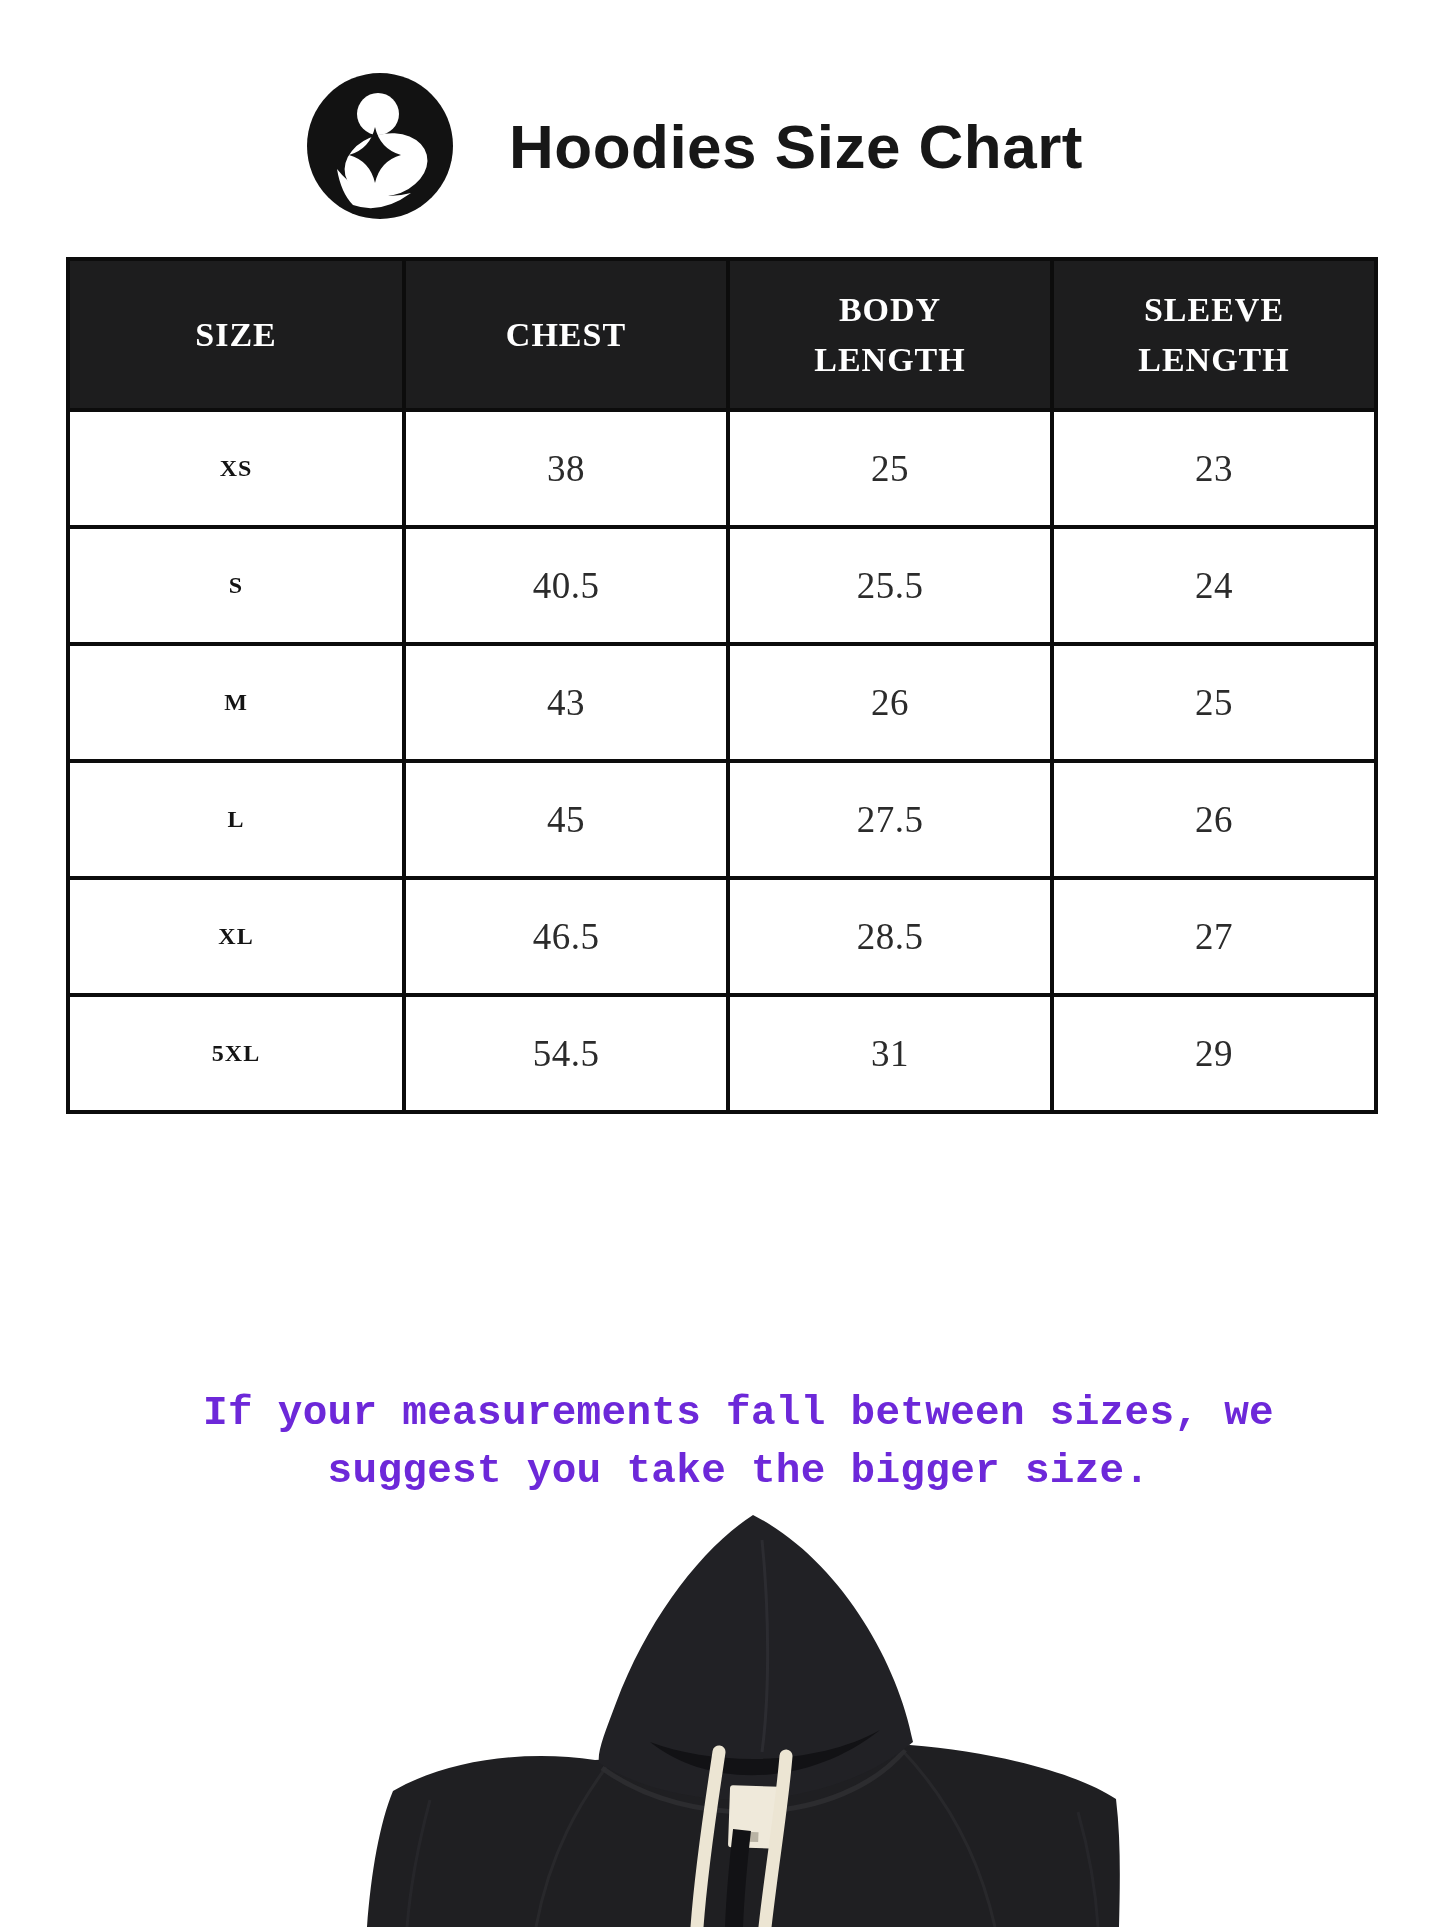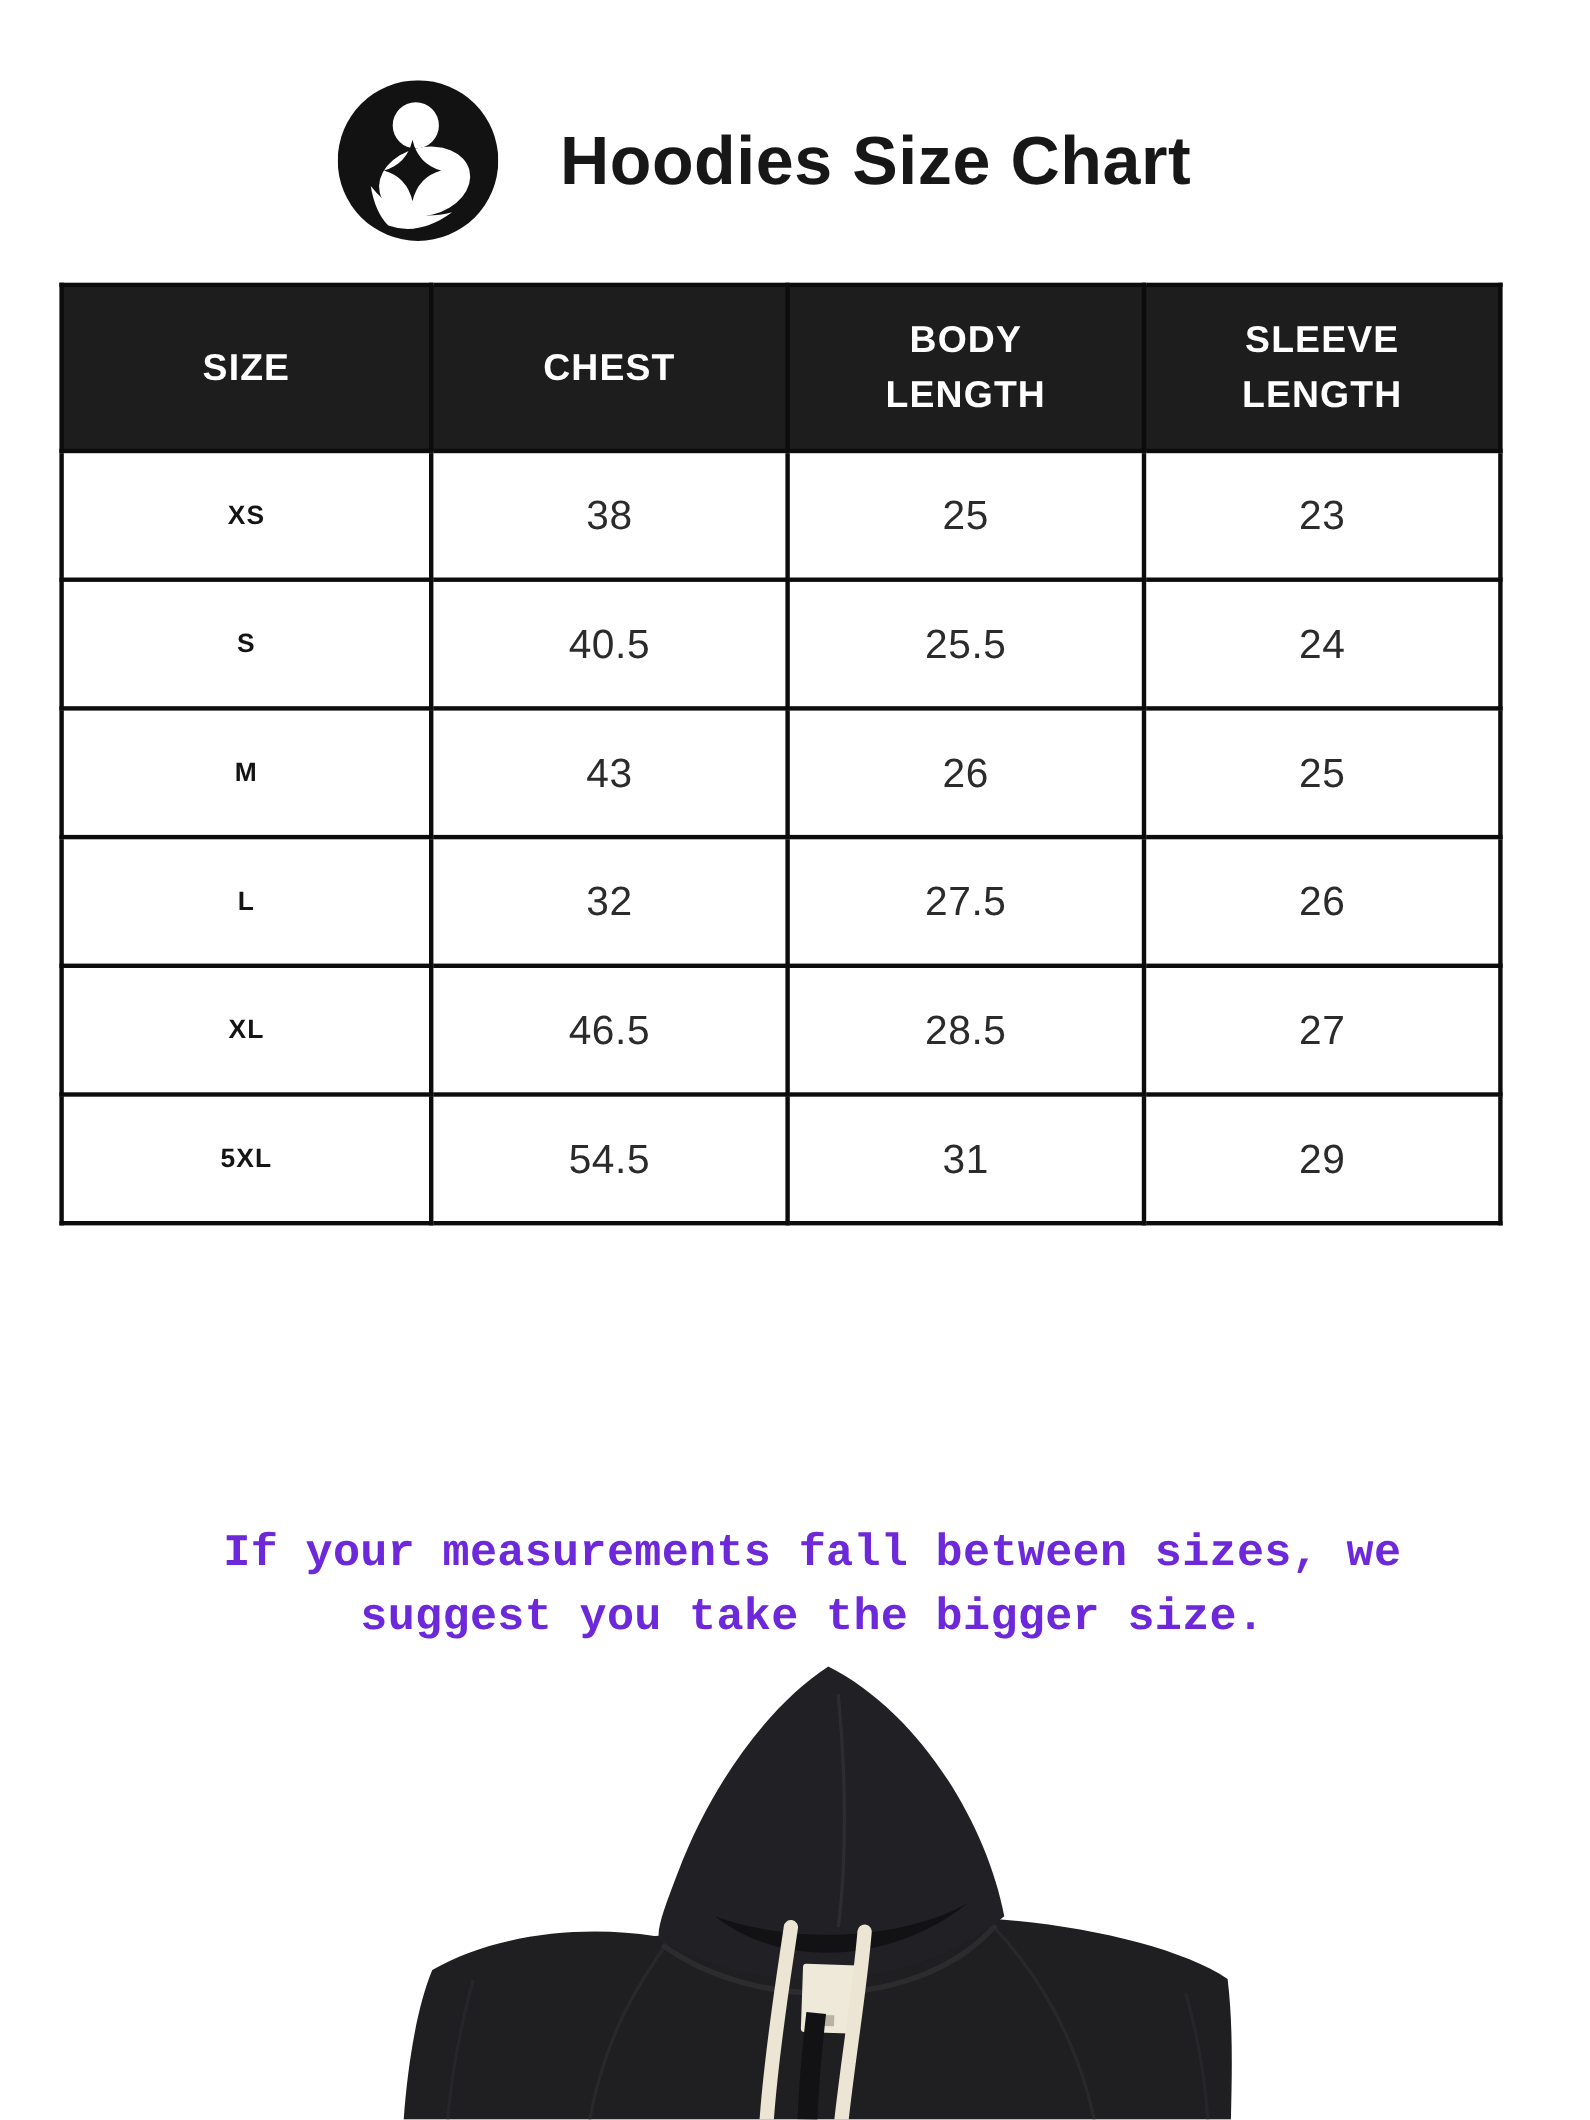--- a/index.html
+++ b/index.html
@@ -16,22 +16,22 @@
     position:absolute;left:307px;top:73px;
     display:flex;align-items:center;gap:56px;
   }
   .brand-logo{width:146px;height:146px;flex:0 0 auto;}
   .page-title{
     font-size:62px;font-weight:bold;color:#171717;
     letter-spacing:0.5px;white-space:nowrap;margin:0;
   }
   
   table.size-chart{
-    position:absolute;left:54px;top:257px;
-    width:1308px;border-collapse:collapse;table-layout:fixed;
+    position:absolute;left:66px;top:257px;
+    width:1308px;border-collapse:collapse;table-layout:fixed;font-family:Liberation Serif, serif;
   }
   .size-chart th,.size-chart td{
     border:4px solid #0c0c0c;
     text-align:center;vertical-align:middle;padding:0;
   }
   .size-chart thead tr{height:151px;}
   .size-chart th{
     background:#1d1d1e;color:#ffffff;
     font-size:34px;font-weight:bold;letter-spacing:1px;line-height:1.45;
   }
@@ -97,21 +97,21 @@
           <td class="num-cell">24</td>
         </tr>
         <tr>
           <td class="size-cell">M</td>
           <td class="num-cell">43</td>
           <td class="num-cell">26</td>
           <td class="num-cell">25</td>
         </tr>
         <tr>
           <td class="size-cell">L</td>
-          <td class="num-cell">32</td>
+          <td class="num-cell">45</td>
           <td class="num-cell">27.5</td>
           <td class="num-cell">26</td>
         </tr>
         <tr>
           <td class="size-cell">XL</td>
           <td class="num-cell">46.5</td>
           <td class="num-cell">28.5</td>
           <td class="num-cell">27</td>
         </tr>
         <tr>

